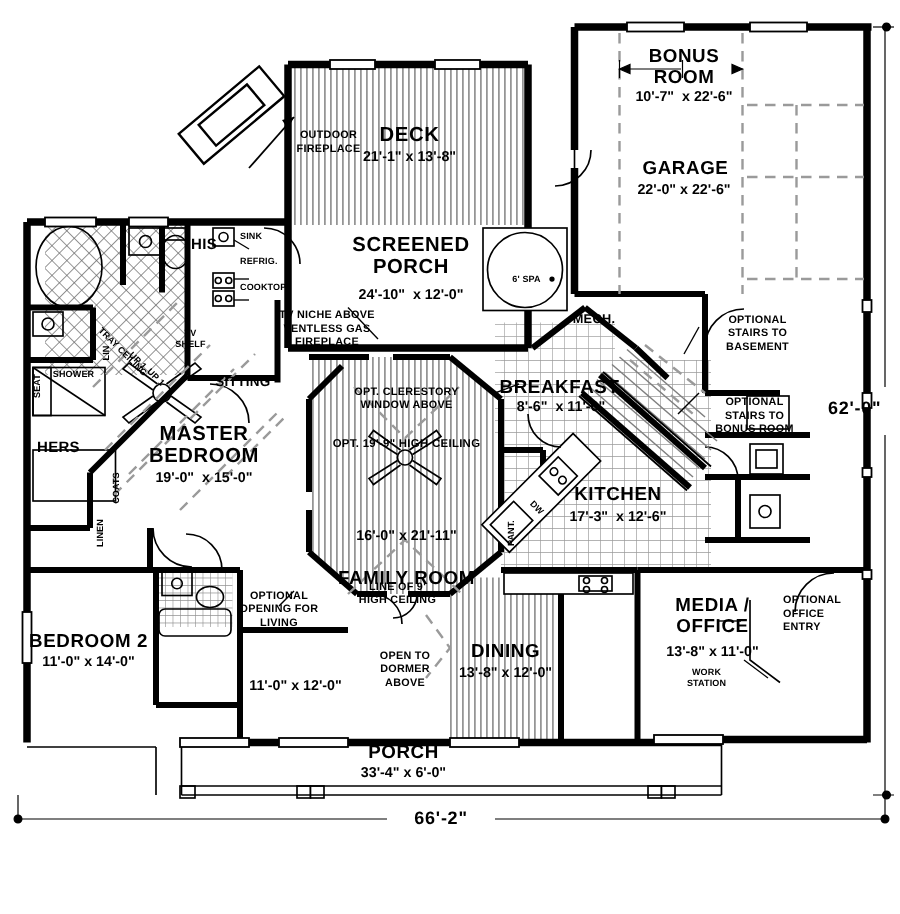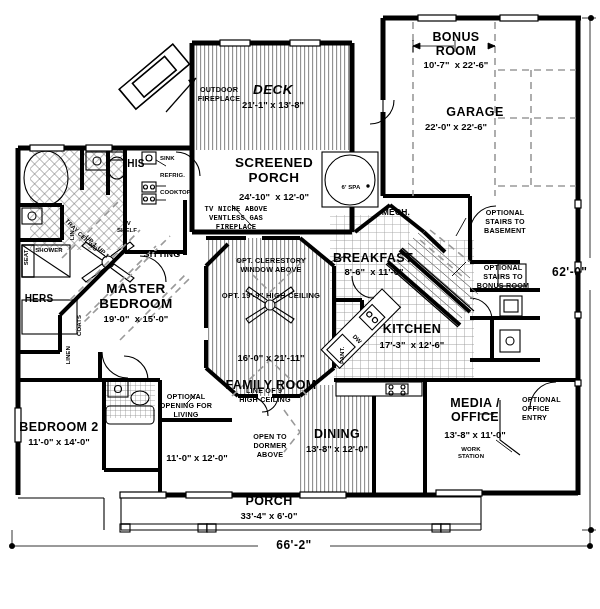--- a/index.html
+++ b/index.html
@@ -407,24 +407,24 @@
         <polygon points="495,46 488,43 488,49"></polygon>
       </g>
 
     </g>
   </svg>
 
   <div class="lbl room-name" style="left:418px;top:30px;width:76px;">BONUS
 ROOM</div>
   <div class="lbl room-dim" style="left:408px;top:60px;width:96px;">10'-7"  x 22'-6"</div>
 
-  <div class="lbl room-name" style="left:432px;top:105px;width:86px;">GARAGE</div>
+  <div class="lbl room-name" style="left:414px;top:105px;width:86px;">GARAGE</div>
   <div class="lbl room-dim" style="left:408px;top:122px;width:96px;">22'-0" x 22'-6"</div>
 
-  <div class="lbl room-name big" style="left:228px;top:82px;width:90px;font-style:italic;">DECK</div>
+  <div class="lbl room-name big" style="left:228px;top:82px;width:90px;">DECK</div>
   <div class="lbl room-dim" style="left:220px;top:100px;width:106px;">21'-1" x 13'-8"</div>
 
   <div class="lbl room-name big" style="left:222px;top:155px;width:104px;">SCREENED
 PORCH</div>
   <div class="lbl room-dim" style="left:212px;top:192px;width:124px;">24'-10"  x 12'-0"</div>
 
   <div class="lbl room-name big" style="left:84px;top:281px;width:104px;">MASTER
 BEDROOM</div>
   <div class="lbl room-dim" style="left:78px;top:314px;width:116px;">19'-0"  x 15'-0"</div>
 
@@ -470,21 +470,21 @@
   <div class="lbl tiny rotn45" style="left:348px;top:336px;width:18px;">DW</div>
   <div class="lbl tiny" style="left:332px;top:184px;width:38px;">6' SPA</div>
   <div class="lbl tiny" style="left:160px;top:155px;width:32px;text-align:left;">SINK</div>
   <div class="lbl tiny" style="left:160px;top:172px;width:38px;text-align:left;">REFRIG.</div>
   <div class="lbl tiny" style="left:160px;top:189px;width:42px;text-align:left;">COOKTOP</div>
   <div class="lbl tiny" style="left:448px;top:446px;width:46px;">WORK
 STATION</div>
 
   <div class="lbl note" style="left:184px;top:85px;width:70px;">OUTDOOR
 FIREPLACE</div>
-  <div class="lbl note" style="left:194px;top:205px;width:84px;font-family:Liberation Mono, monospace;">TV NICHE ABOVE
+  <div class="lbl note" style="left:176px;top:205px;width:84px;">TV NICHE ABOVE
 VENTLESS GAS
 FIREPLACE</div>
   <div class="lbl note" style="left:215px;top:256px;width:112px;">OPT. CLERESTORY
 WINDOW ABOVE</div>
   <div class="lbl note" style="left:206px;top:291px;width:130px;font-size:7.6px;">OPT. 19'-9" HIGH CEILING</div>
   <div class="lbl note" style="left:225px;top:386px;width:80px;">LINE OF 9'
 HIGH CEILING</div>
   <div class="lbl note" style="left:240px;top:432px;width:60px;">OPEN TO
 DORMER
 ABOVE</div>

